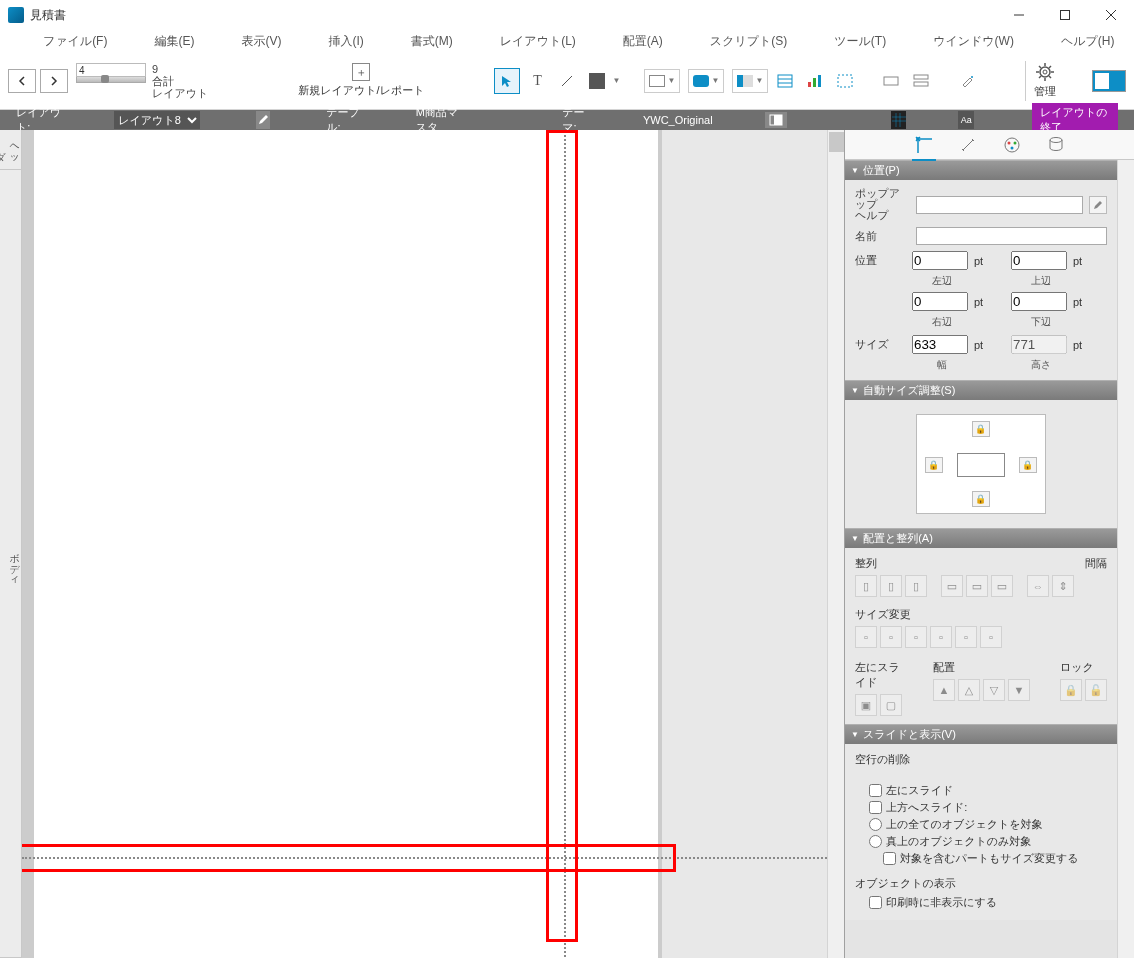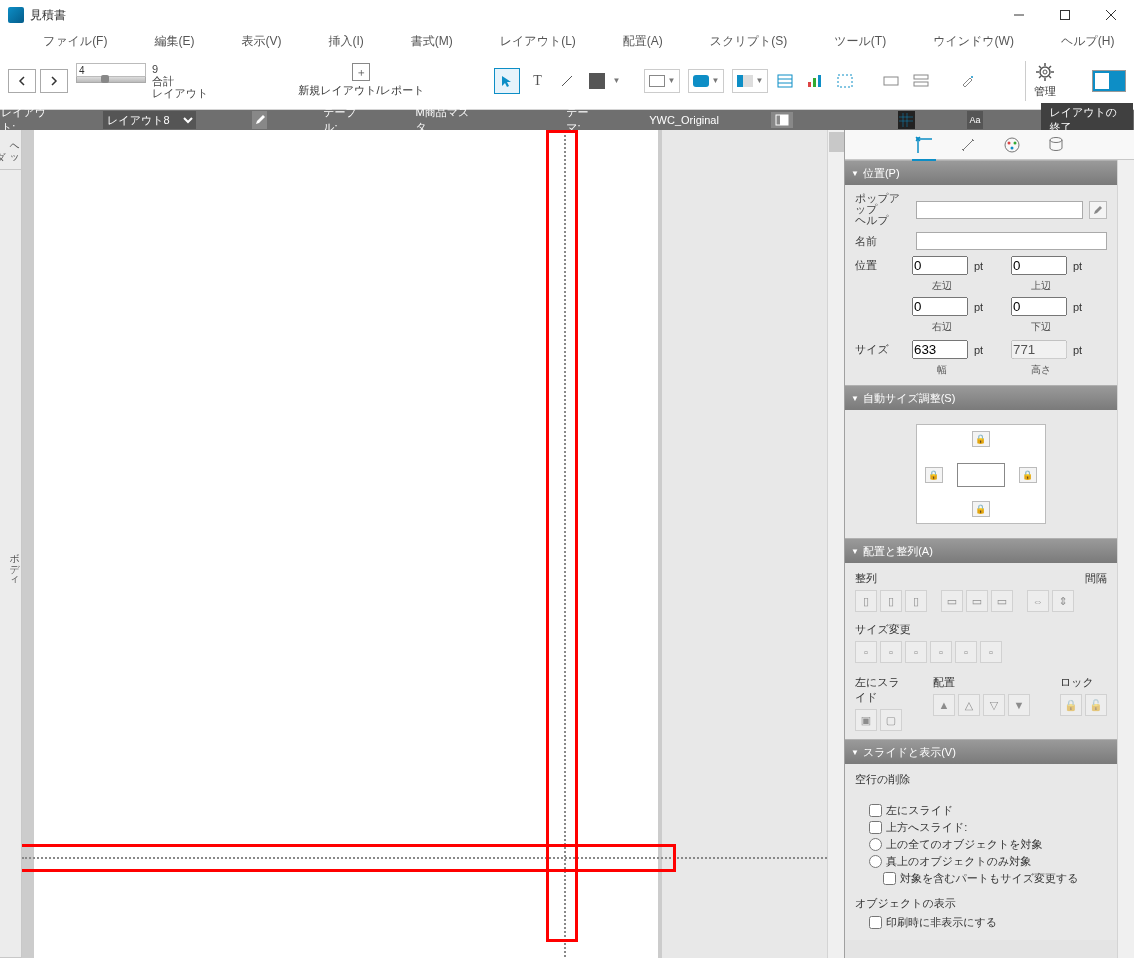--- a/index.html
+++ b/index.html
@@ -34,27 +34,27 @@
 .tb-dd .sw { width: 16px; height: 12px; display: inline-block; }
 .right-toolbar { margin-left: auto; display: flex; align-items: center; gap: 8px; }
 .right-toolbar .gear { text-align: center; font-size: 11px; }
 .right-toolbar .gear-ic { width: 20px; height: 20px; margin: 0 auto; }
 .panel-toggle { display: flex; border: 1px solid #999; }
 .panel-toggle div { width: 16px; height: 20px; }
 .panel-toggle .on { background: #0d8ec6; border: 2px solid #0d8ec6; }
 .panel-toggle .off { background: #fff; border: 2px solid #0d8ec6; border-right: 0; }
 
 
-.contextbar { height: 20px; background: #6f6f6f; color: #fff; display: flex; align-items: center; font-size: 11px; padding: 0 1px; gap: 48px; }
+.contextbar { height: 20px; background: #6f6f6f; color: #fff; display: flex; align-items: center; font-size: 11px; padding: 0 16px; gap: 48px; }
 .contextbar .lbl { margin-right: 4px; }
 .contextbar select { background: #555; color: #fff; border: none; font-size: 11px; width: 110px; height: 18px; }
 .contextbar .pencil { width: 18px; height: 18px; background: #888; margin: 0 8px; display: flex; align-items: center; justify-content: center; }
 .contextbar .spacer { flex: 1; }
 .contextbar .theme-btn { background: #888; padding: 1px 4px; margin-left: 4px; height: 16px; display: flex; align-items: center; }
-.contextbar .end-btn { background: #404040; padding: 2px 8px; margin-left: 8px; }
+.contextbar .end-btn { background: #a21caf; padding: 2px 8px; margin-left: 8px; }
 .cb-icon { width: 20px; height: 18px; background: #555; margin: 0 2px; display: flex; align-items: center; justify-content: center; font-size: 9px; }
 
 
 .main { display: flex; height: calc(958px - 30px - 22px - 58px - 20px); }
 .part-gutter { width: 22px; background: #ececec; border-right: 1px solid #c8c8c8; display: flex; flex-direction: column; }
 .part-lbl { writing-mode: vertical-rl; font-size: 10px; color: #555; text-align: center; padding: 8px 0; border-bottom: 1px solid #c8c8c8; flex-shrink: 0; }
 .part-lbl.header { height: 40px; }
 .part-lbl.body { flex: 1; }
 .canvas-wrap { position: relative; background: #cccccc; overflow: hidden; }
 .canvas-page { position: absolute; left: 12px; top: 0; width: 624px; height: 855px; background: #fff; }
@@ -64,21 +64,21 @@
 .red-box { position: absolute; border: 3px solid #ff0000; }
 .scrollbar-v { position: absolute; right: 0; top: 0; width: 17px; height: 100%; background: #f0f0f0; border-left: 1px solid #d4d4d4; }
 .scrollbar-v .thumb { width: 15px; background: #c8c8c8; margin: 1px; }
 
 
 .right-panel { width: 290px; background: #e4e4e4; border-left: 1px solid #a0a0a0; display: flex; flex-direction: column; overflow: hidden; }
 .rp-tabs { display: flex; justify-content: center; gap: 24px; height: 30px; align-items: center; background: #f8f8f8; border-bottom: 1px solid #c8c8c8; }
 .rp-tab { width: 20px; height: 20px; }
 .rp-tab.active { position: relative; }
 .rp-tab.active::after { content: ''; position: absolute; bottom: -6px; left: -2px; width: 24px; height: 2px; background: #0d8ec6; }
-.section-hdr { height: 20px; background: linear-gradient(#9a9a9a, #7a7a7a); color: #fff; font-size: 11px; display: flex; align-items: center; padding: 12px 6px; border-top: 1px solid #b0b0b0; }
+.section-hdr { height: 20px; background: linear-gradient(#9a9a9a, #7a7a7a); color: #fff; font-size: 11px; display: flex; align-items: center; padding: 0 6px; border-top: 1px solid #b0b0b0; }
 .section-hdr::before { content: '▼'; font-size: 8px; margin-right: 4px; }
 .section-body { background: #e8e8e8; padding: 8px 10px; font-size: 11px; }
 .fld-row { display: flex; align-items: center; margin-bottom: 6px; gap: 6px; }
 .fld-row label { width: 55px; color: #444; }
 .fld-row input[type=text] { border: 1px solid #aaa; background: #fff; padding: 2px 4px; font-size: 11px; }
 .pos-grid { display: grid; grid-template-columns: 55px 60px 18px 15px 60px 18px; gap: 4px 2px; align-items: center; }
 .pos-grid input { width: 56px; text-align: left; }
 .pos-sublbl { font-size: 10px; text-align: center; color: #555; }
 .autosize-box { width: 130px; height: 100px; border: 1px solid #bbb; background: #fff; margin: 6px auto; position: relative; }
 .autosize-box .anchor { position: absolute; width: 18px; height: 16px; border: 1px solid #bbb; background: #f4f4f4; display: flex; align-items: center; justify-content: center; font-size: 9px; color: #aaa; }

